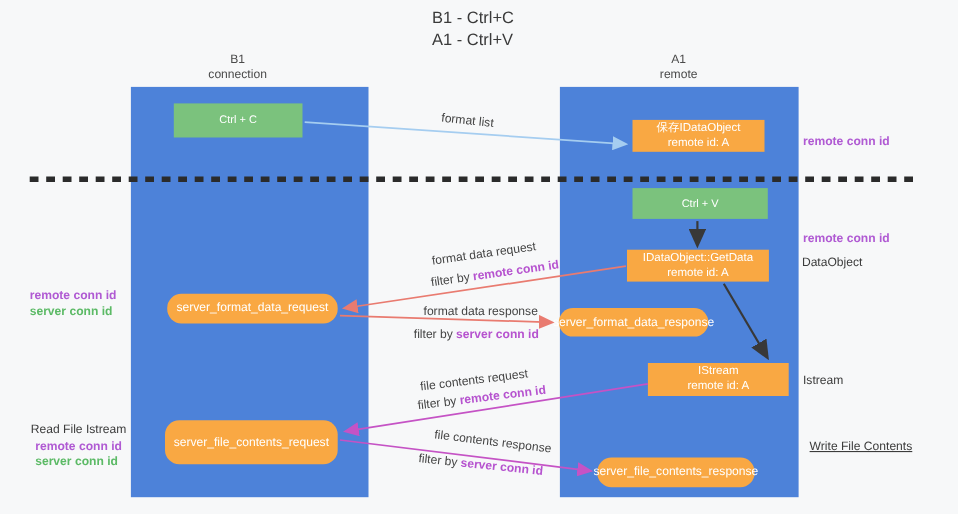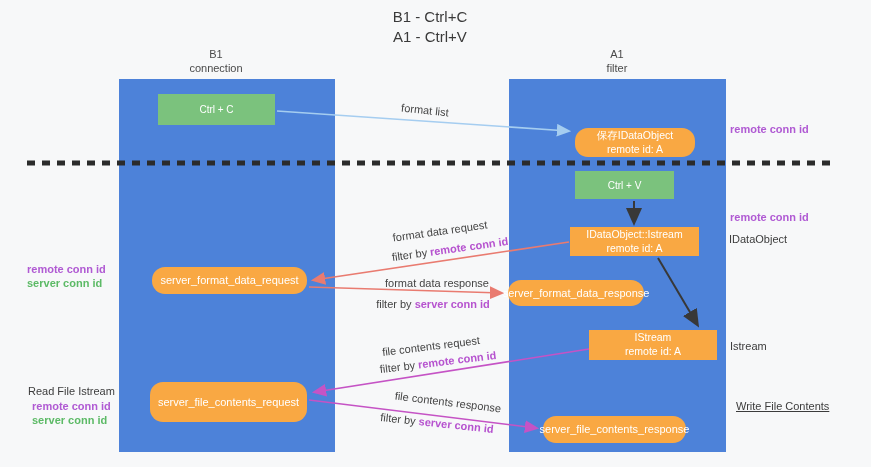--- a/index.html
+++ b/index.html
@@ -1,20 +1,20 @@
 <!DOCTYPE html>
 <html><head>
 <meta charset="utf-8">
 <style>
   html,body{margin:0;padding:0;}
   body{font-family:"Liberation Sans","DejaVu Sans",sans-serif;background:#eceff2;}
   .stage{position:relative;width:871px;height:467px;background:#f7f8f9;overflow:hidden;}
 
   .title{position:absolute;left:430px;top:7px;transform:translateX(-50%);
-         font-size:15px;color:#3a3a3a;text-align:center;line-height:1.3;}
+         font-size:15px;color:#3a3a3a;line-height:1.3;}
 
   .col-header{position:absolute;transform:translateX(-50%);font-size:11px;
               color:#4a4a4a;text-align:center;line-height:1.25;}
   .col-header.left{left:216px;top:48px;}
   .col-header.right{left:617px;top:48px;}
 
   .column{position:absolute;top:79px;height:373px;background:#4d82d9;}
   .column.left{left:119px;width:216px;}
   .column.right{left:509px;width:217px;}
 
@@ -44,41 +44,41 @@
     <div>B1 - Ctrl+C</div>
     <div>A1 - Ctrl+V</div>
   </div>
 
   <div class="col-header left">
     <div>B1</div>
     <div>connection</div>
   </div>
   <div class="col-header right">
     <div>A1</div>
-    <div>filter</div>
+    <div>remote</div>
   </div>
 
   <div class="column left"></div>
   <div class="column right"></div>
 
   <div class="box green" style="left:158px;top:94px;width:117px;height:31px;">
     <div>Ctrl + C</div>
   </div>
 
-  <div class="box orange" style="left:575px;top:128px;width:120px;height:29px;border-radius:13px;">
+  <div class="box orange" style="left:575px;top:109px;width:120px;height:29px;">
     <div>保存IDataObject</div>
     <div>remote id: A</div>
   </div>
 
-  <div class="box green" style="left:575px;top:171px;width:99px;height:28px;">
+  <div class="box green" style="left:575px;top:171px;width:123px;height:28px;">
     <div>Ctrl + V</div>
   </div>
 
   <div class="box orange" style="left:570px;top:227px;width:129px;height:29px;">
-    <div>IDataObject::Istream</div>
+    <div>IDataObject::GetData</div>
     <div>remote id: A</div>
   </div>
 
   <div class="box orange single" style="left:152px;top:267px;width:155px;height:27px;">
     <div>server_format_data_request</div>
   </div>
 
   <div class="box orange single" style="left:508px;top:280px;width:136px;height:26px;">
     <div>server_format_data_response</div>
   </div>
@@ -113,21 +113,21 @@
     <span>filter by</span><span class="em">remote conn id</span>
   </div>
 
   <div class="mid" style="left:448px;top:402px;transform:translate(-50%,-50%) rotate(7deg);">file contents response</div>
   <div class="mid" style="left:437px;top:423px;transform:translate(-50%,-50%) rotate(6deg);">
     <span>filter by</span><span class="em">server conn id</span>
   </div>
 
   <div class="lbl purple" style="left:730px;top:123px;">remote conn id</div>
   <div class="lbl purple" style="left:730px;top:211px;">remote conn id</div>
-  <div class="lbl" style="left:729px;top:233px;">IDataObject</div>
+  <div class="lbl" style="left:729px;top:233px;">DataObject</div>
   <div class="lbl" style="left:730px;top:340px;">Istream</div>
   <div class="lbl" style="left:736px;top:400px;text-decoration:underline;">Write File Contents</div>
 
   <div class="lblgroup" style="left:27px;top:263px;">
     <div class="purple">remote conn id</div>
     <div class="greentxt">server conn id</div>
   </div>
 
   <div class="lbl" style="left:28px;top:385px;">Read File Istream</div>
   <div class="lblgroup" style="left:32px;top:400px;">

